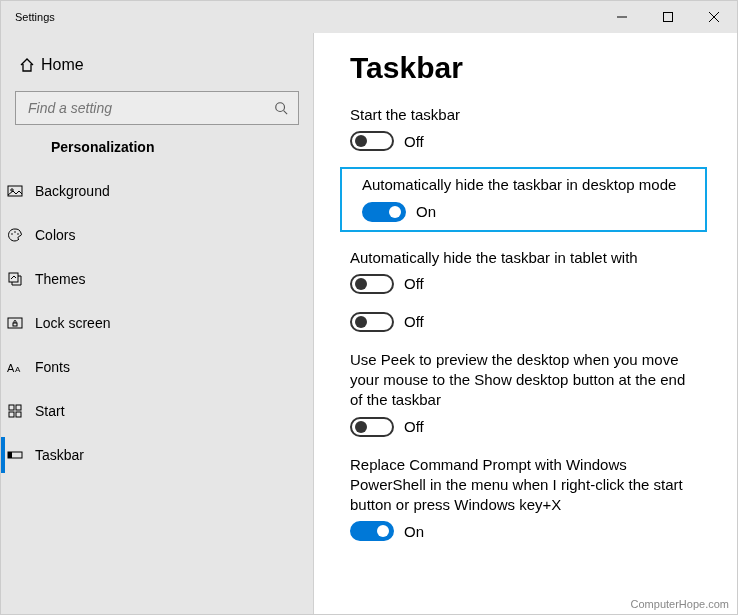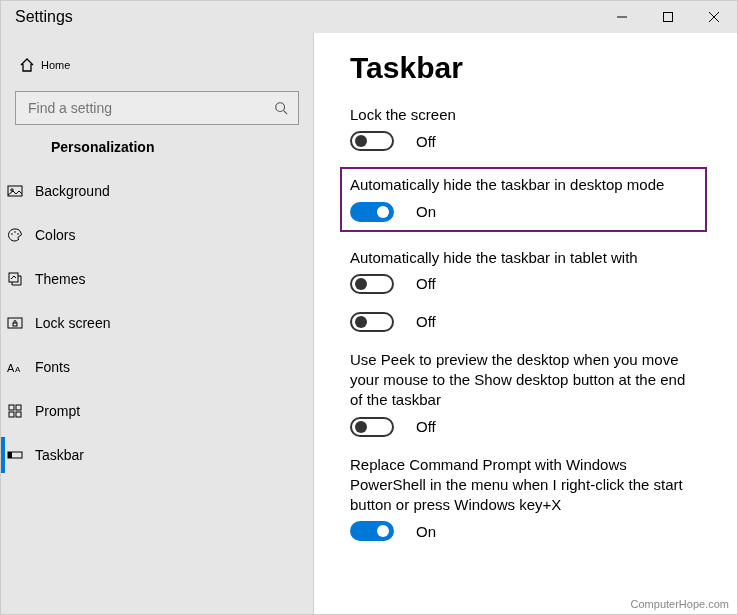--- a/index.html
+++ b/index.html
@@ -17,21 +17,21 @@
     flex-direction: column;
     width: 738px;
     height: 615px;
     border: 1px solid #ccc;
   }
   .titlebar {
     height: 32px;
     display: flex;
     align-items: center;
     padding-left: 14px;
-    font-size: 16px;
+    font-size: 11px;
     background: #e6e6e6;
     color: #000;
   }
   .titlebar .spacer { flex: 1; }
   .win-controls { display: flex; }
   .win-btn {
     width: 46px;
     height: 32px;
     display: flex;
     align-items: center;
@@ -51,40 +51,41 @@
     display: flex;
     flex-direction: column;
     padding-top: 12px;
     border-right: 1px solid #d0d0d0;
   }
   .home-row {
     display: flex;
     align-items: center;
     height: 40px;
     padding-left: 18px;
-    font-size: 11px;
+    font-size: 16px;
   }
   .home-row .icon { width: 22px; display:flex; align-items:center; }
   .search-box {
     margin: 6px 14px 14px 14px;
     height: 34px;
     background: #ececec;
     border: 1px solid #999;
     display: flex;
     align-items: center;
     padding: 0 10px;
     color: #555;
     font-size: 14px;
   }
   .search-box input {
     flex: 1;
     border: none;
     background: transparent;
     outline: none;
     font-size: 14px;
+    font-style: italic;
     color: #555;
   }
   .search-box .sicon { font-size: 14px; color:#555; }
   .category {
     padding-left: 18px;
     font-size: 14px;
     font-weight: 600;
     margin-bottom: 14px;
     margin-left: 32px;
   }
@@ -118,34 +119,34 @@
   .page-title {
     font-size: 30px;
     font-weight: 600;
     margin-bottom: 18px;
   }
   .setting {
     margin-bottom: 14px;
     padding: 2px 0;
   }
   .setting.highlighted {
-    border: 2px solid #701a75;
-    padding: 6px 8px 8px 8px;
+    border: 2px solid #0ea5e9;
+    padding: 6px 8px 8px 20px;
     margin-left: -10px;
     margin-right: -6px;
   }
   .setting-label {
     font-size: 15px;
     margin-bottom: 6px;
     line-height: 1.35;
   }
   .toggle-row {
     display:flex;
     align-items:center;
-    gap: 22px;
+    gap: 10px;
     font-size: 15px;
   }
   .toggle {
     width: 44px;
     height: 20px;
     border-radius: 10px;
     position: relative;
   }
   .toggle.off {
     border: 2px solid #333;
@@ -288,40 +289,40 @@
 
       <div class="nav-item">
         <span class="icon">
           <svg width="16" height="16" viewBox="0 0 16 16">
               <rect x="2" y="2" width="5" height="5" fill="none" stroke="#000" stroke-width="1"></rect>
               <rect x="9" y="2" width="5" height="5" fill="none" stroke="#000" stroke-width="1"></rect>
               <rect x="2" y="9" width="5" height="5" fill="none" stroke="#000" stroke-width="1"></rect>
               <rect x="9" y="9" width="5" height="5" fill="none" stroke="#000" stroke-width="1"></rect>
             </svg>
         </span>
-        <span>Prompt</span>
+        <span>Start</span>
       </div>
 
       <div class="nav-item selected">
         <span class="icon">
           <svg width="16" height="16" viewBox="0 0 16 16">
               <rect x="1" y="5" width="14" height="6" fill="none" stroke="#000" stroke-width="1"></rect>
               <rect x="1" y="5" width="4" height="6" fill="#000"></rect>
             </svg>
         </span>
         <span>Taskbar</span>
       </div>
 
     </div>
 
     <div class="main">
       <div class="page-title">Taskbar</div>
       <div id="settings-list">
           <div class="setting">
-            <div class="setting-label">Lock the screen</div>
+            <div class="setting-label">Start the taskbar</div>
             <div class="toggle-row">
               <div class="toggle off">
                 <div class="knob"></div>
               </div>
               <span>Off</span>
             </div>
           </div>
           <div class="setting highlighted">
             <div class="setting-label">Automatically hide the taskbar in desktop mode</div>
             <div class="toggle-row">

